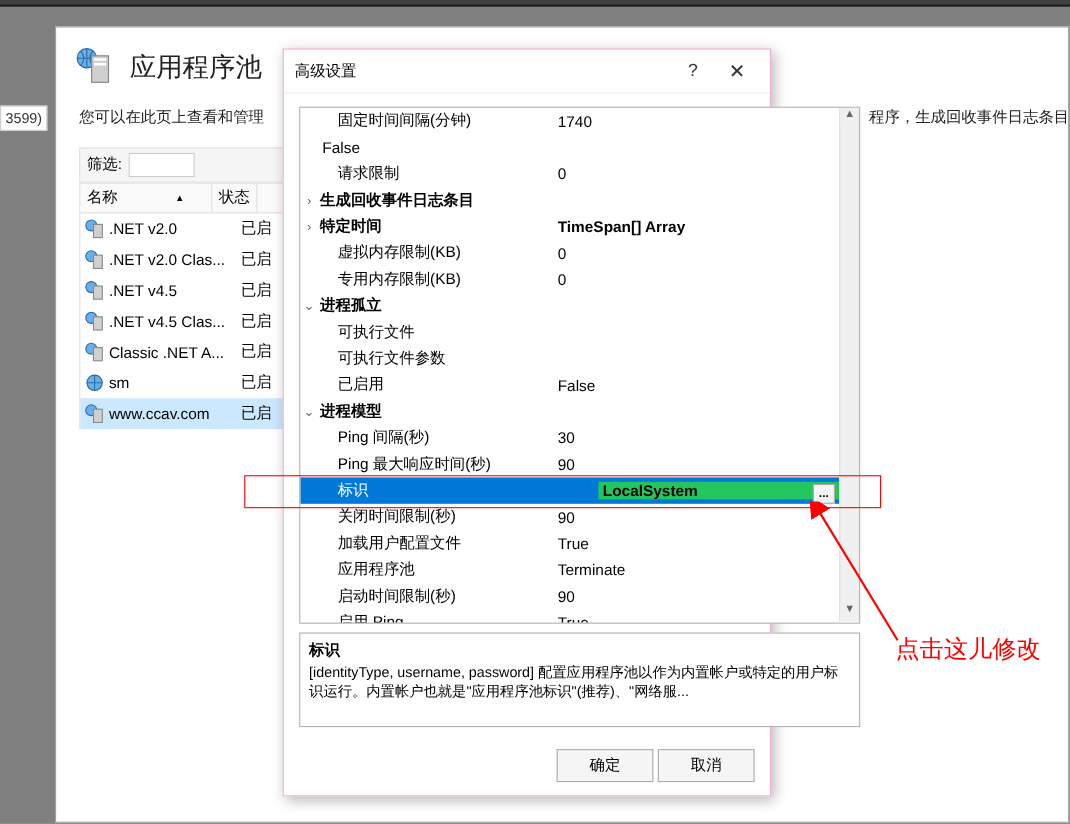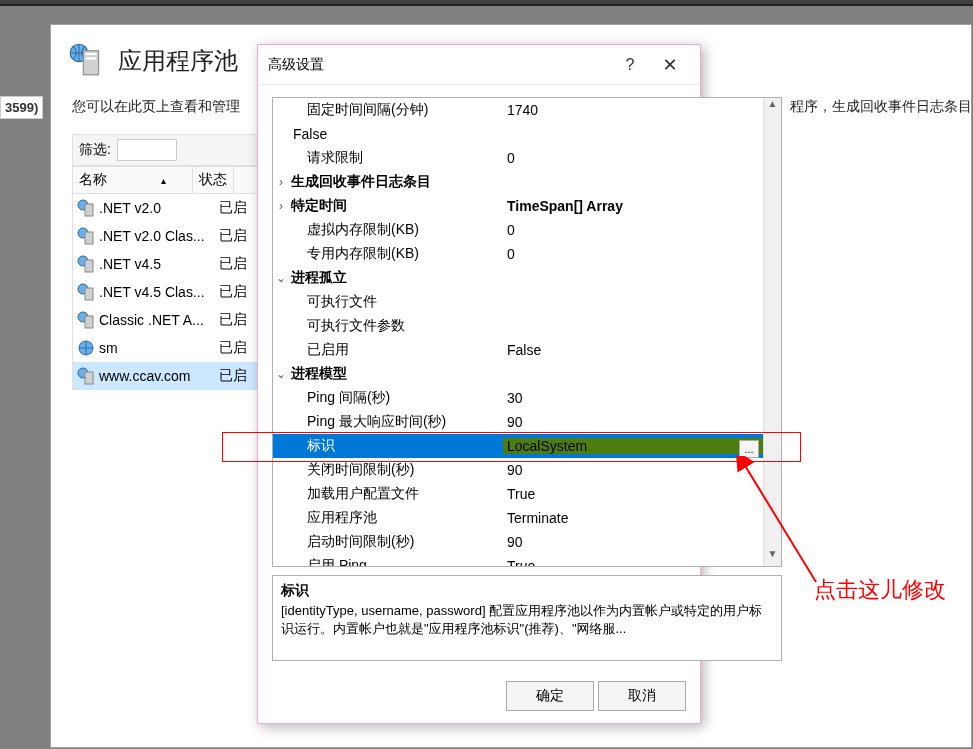--- a/index.html
+++ b/index.html
@@ -1,18 +1,18 @@
 <!DOCTYPE html>
 <html><head>
 <meta charset="utf-8">
 <style>
 * { box-sizing: border-box; margin: 0; padding: 0; }
 body { font-family: "Microsoft YaHei", "Segoe UI", Tahoma, sans-serif; font-size: 13px; background: #808080; width: 973px; height: 749px; overflow: hidden; position: relative; }
 .topbar { height: 6px; background: #404040; border-bottom: 2px solid #202020; }
-.leftlabel { position: absolute; left: 0; top: 96px; background: #fff; border: 1px solid #ccc; color: #333; padding: 3px 4px; font-size: 13px; font-weight: bold; }
+.leftlabel { position: absolute; left: 0; top: 96px; background: #fff; border: 1px solid #ccc; color: #333; padding: 3px 4px; font-size: 13px; }
 .mainpanel { position: absolute; left: 50px; top: 24px; width: 922px; height: 724px; background: #fff; border: 1px solid #a0a0a0; }
 .iconbig { position: absolute; left: 68px; top: 42px; width: 35px; height: 35px; }
 .title { position: absolute; left: 118px; top: 45px; font-size: 24px; color: #222; }
 .desc { position: absolute; left: 72px; top: 98px; font-size: 14px; color: #222; }
 .desc2 { position: absolute; left: 790px; top: 98px; font-size: 14px; color: #222; white-space: nowrap; }
 .filterrow { position: absolute; left: 72px; top: 134px; height: 32px; width: 708px; border: 1px solid #e0e0e0; background: #f5f5f5; display: flex; align-items: center; padding-left: 6px; }
 .filterlabel { font-size: 14px; margin-right: 6px; }
 .filterinput { width: 60px; height: 22px; border: 1px solid #ccc; background: #fff; }
 .gridhdr { position: absolute; left: 72px; top: 166px; height: 28px; width: 708px; border: 1px solid #e0e0e0; background: #fafafa; display: flex; }
 .gridhdr .cell { border-right: 1px solid #e0e0e0; padding: 4px 6px; font-size: 14px; display: flex; align-items: center; gap: 48px; }
@@ -34,21 +34,21 @@
 .scrollup, .scrolldown { height: 18px; text-align: center; font-size: 10px; color: #666; background: #f0f0f0; cursor: pointer; }
 .scrolldown { position: absolute; bottom: 0; width: 100%; }
 .proprows { position: absolute; left: 0; top: 0; right: 18px; }
 .pr { display: flex; height: 24px; align-items: center; font-size: 14px; }
 .pr .exp { width: 16px; text-align: center; color: #666; font-size: 12px; cursor: pointer; }
 .pr .key { width: 214px; padding-left: 2px; white-space: nowrap; overflow: hidden; }
 .pr .keyind { padding-left: 18px; }
 .pr .val { flex: 1; padding-left: 4px; }
 .pr.group .key { font-weight: bold; }
 .pr.selected { background: #0078d7; color: #fff; }
-.pr.selected .val { background: #4d7c0f; color: #000; font-weight: normal; position: relative; }
+.pr.selected .val { background: #22c55e; color: #000; font-weight: bold; position: relative; margin-left: 41px; }
 .ellipsisbtn { position: absolute; right: 4px; top: 2px; width: 20px; height: 18px; border: 1px solid #aaa; background: #f5f5f5; font-size: 11px; text-align: center; line-height: 16px; cursor: pointer; }
 .descbox { position: absolute; left: 14px; top: 530px; width: 510px; height: 86px; border: 1px solid #b0b0b0; padding: 6px 8px; background: #fff; }
 .descbox .dn { font-weight: bold; font-size: 14px; margin-bottom: 2px; }
 .descbox .dt { font-size: 13px; line-height: 1.4; }
 .btnrow { position: absolute; right: 14px; bottom: 12px; display: flex; gap: 4px; }
 .btn { width: 88px; height: 30px; border: 1px solid #aaa; background: #f5f5f5; font-size: 14px; cursor: pointer; }
 .redbox { position: absolute; left: 222px; top: 432px; width: 579px; height: 30px; border: 1px solid #ff0000; pointer-events: none; }
 .annotation { position: absolute; left: 814px; top: 573px; font-size: 22px; color: #ff0000; line-height: 1.5; }
 svg.globe { width: 18px; height: 18px; }
 svg.arrow { position: absolute; left: 736px; top: 456px; width: 86px; height: 130px; pointer-events: none; }

